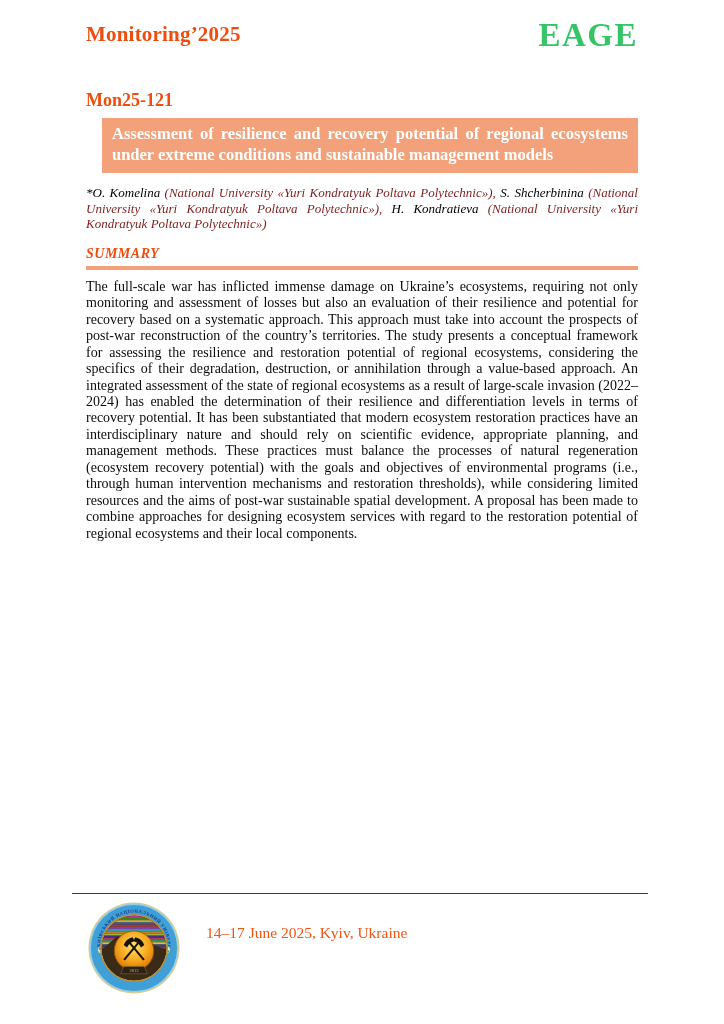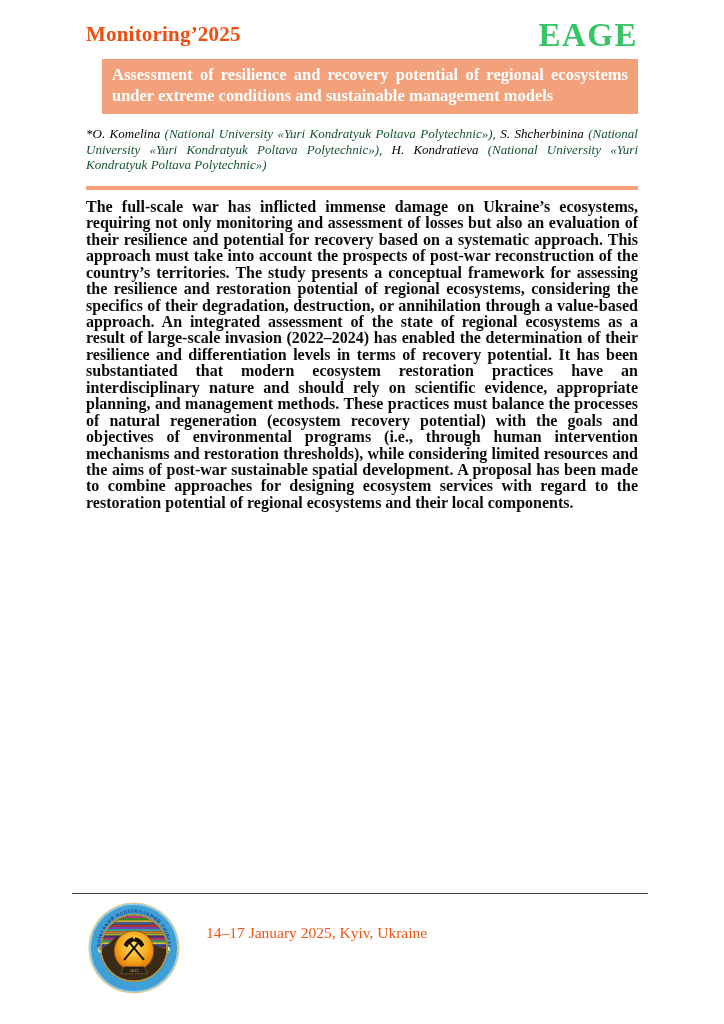--- a/index.html
+++ b/index.html
@@ -42,35 +42,34 @@
     font-size:16.5px;line-height:20.5px;
     text-align:justify;
   }
   
   .authors{
     margin-top:12px;
     font-size:13px;font-style:italic;line-height:15.6px;
     text-align:justify;
   }
   .author-name{font-weight:normal;color:#000000;}
-  .author-affil{color:#14532d;}
+  .author-affil{color:#7f1d1d;}
   
   .summary-label{
     margin-top:14px;
     font-size:14px;font-weight:bold;font-style:italic;
     color:#ee4d0e;letter-spacing:0.5px;
   }
   .summary-rule{
     margin-top:4px;height:4px;background:#f2a17a;
   }
   .abstract{
     margin:9px 0 0 0;
-    font-size:16px;line-height:16.45px;color:#0b0b0b;
+    font-size:14px;line-height:16.45px;color:#0b0b0b;
     text-align:justify;
-    font-weight:bold;
   }
   
   .footer{
     position:absolute;left:72px;right:76px;top:893px;
     border-top:1.5px solid #3a3a3a;
   }
   .footer-row{
     display:flex;align-items:flex-start;gap:26px;
     padding-top:8px;
   }
@@ -89,27 +88,29 @@
 <body>
 
 <div class="page">
   <div class="content">
 
     <div class="header">
       <div class="event-title">Monitoring’2025</div>
       <div class="eage-logo">EAGE</div>
     </div>
 
+    <div class="paper-code">Mon25-121</div>
 
     <div class="title-banner">
       <p>Assessment of resilience and recovery potential of regional ecosystems under extreme conditions and sustainable management models</p>
     </div>
 
     <p class="authors"><span class="author-name">*O. Komelina</span><span class="author-affil"> (National University «Yuri Kondratyuk Poltava Polytechnic»), </span><span class="author-name">S. Shcherbinina</span><span class="author-affil"> (National University «Yuri Kondratyuk Poltava Polytechnic»), </span><span class="author-name">H. Kondratieva</span><span class="author-affil"> (National University «Yuri Kondratyuk Poltava Polytechnic»)</span></p>
 
+    <div class="summary-label">SUMMARY</div>
     <div class="summary-rule"></div>
 
     <p class="abstract">The full-scale war has inflicted immense damage on Ukraine’s ecosystems, requiring not only monitoring and assessment of losses but also an evaluation of their resilience and potential for recovery based on a systematic approach. This approach must take into account the prospects of post-war reconstruction of the country’s territories. The study presents a conceptual framework for assessing the resilience and restoration potential of regional ecosystems, considering the specifics of their degradation, destruction, or annihilation through a value-based approach. An integrated assessment of the state of regional ecosystems as a result of large-scale invasion (2022–2024) has enabled the determination of their resilience and differentiation levels in terms of recovery potential. It has been substantiated that modern ecosystem restoration practices have an interdisciplinary nature and should rely on scientific evidence, appropriate planning, and management methods. These practices must balance the processes of natural regeneration (ecosystem recovery potential) with the goals and objectives of environmental programs (i.e., through human intervention mechanisms and restoration thresholds), while considering limited resources and the aims of post-war sustainable spatial development. A proposal has been made to combine approaches for designing ecosystem services with regard to the restoration potential of regional ecosystems and their local components.</p>
 
   </div>
 
   <div class="footer">
     <div class="footer-row">
       <div class="logo-wrap">
         <svg width="92" height="92" viewBox="0 0 100 100">
@@ -175,17 +176,17 @@
             <g transform="rotate(-40 50 50)">
               <rect x="48.9" y="40" width="2.2" height="27" rx="1"></rect>
               <path d="M43.6,40.2 q6.4,-3.4 12.8,0 l-1,4.4 q-5.4,-2.4 -10.8,0 Z"></path>
             </g>
           </g>
           <path d="M39,70 L61,70 L64.5,78 L35.5,78 Z" fill="#2b2118" stroke="#8a6a2a" stroke-width="0.6"></path>
           <text x="50" y="76.2" font-size="5" fill="#d9b44a" text-anchor="middle">2013</text>
         </svg>
       </div>
       <div class="footer-text">
-        <p class="date-location">14–17 January 2025, Kyiv, Ukraine</p>
+        <p class="date-location">14–17 June 2025, Kyiv, Ukraine</p>
       </div>
     </div>
   </div>
 </div>
 
 </body></html>

